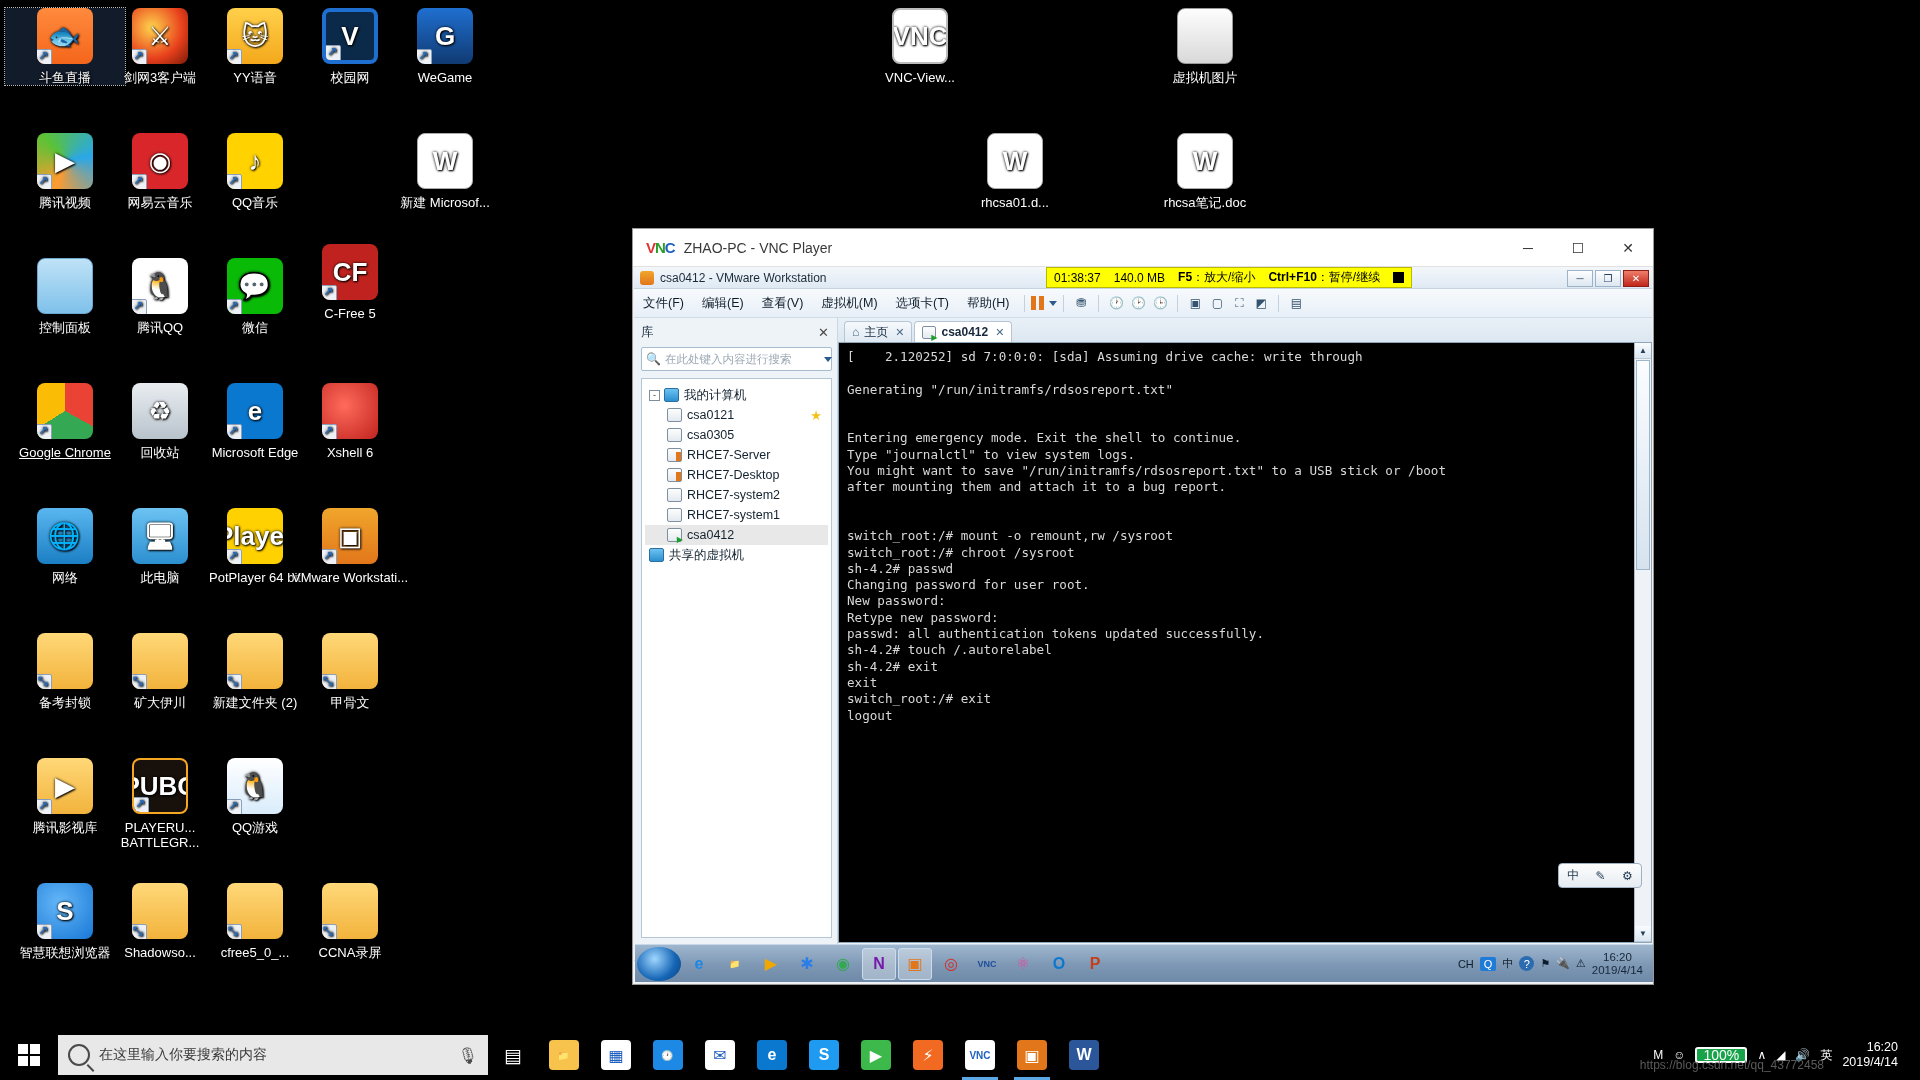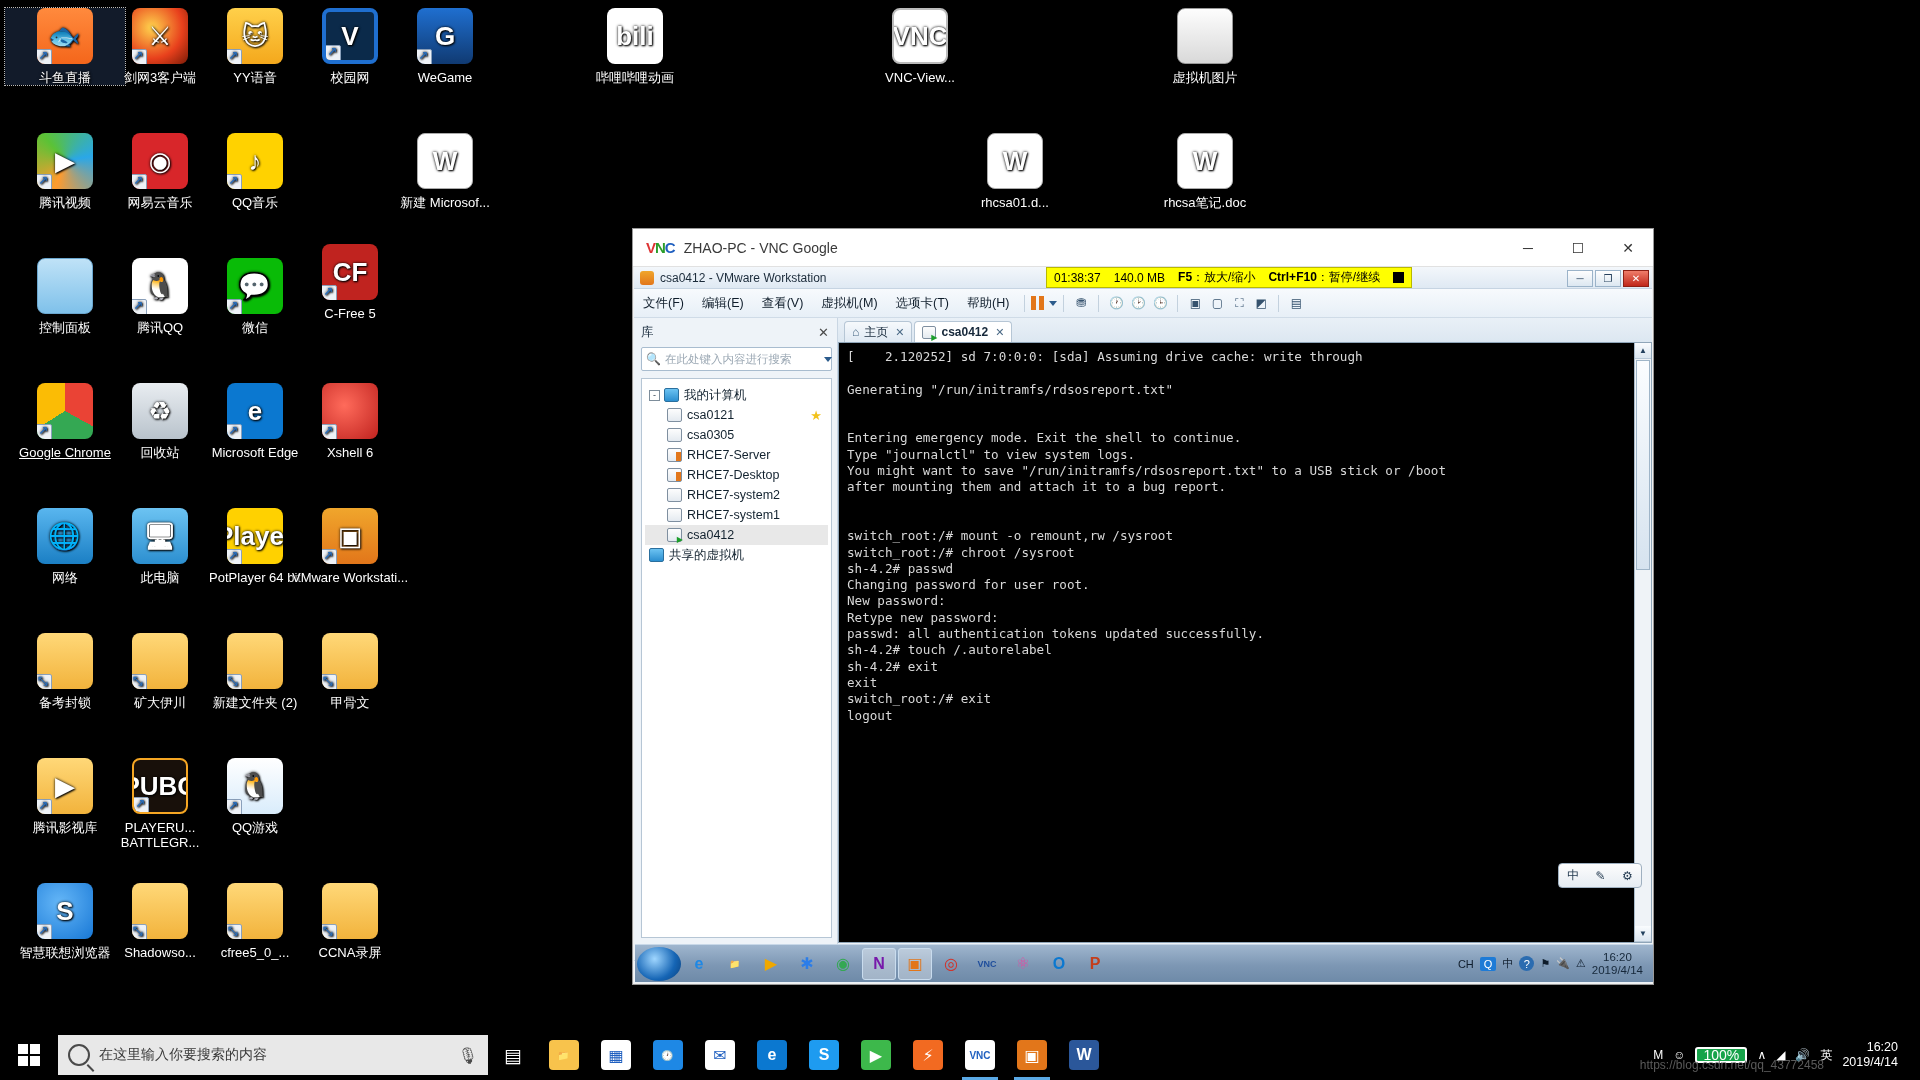--- a/index.html
+++ b/index.html
@@ -211,24 +211,20 @@
         <span class="lbl">YY语音</span>
       </div>
       <div class="dicon" style="left: 290px; top: 8px;">
         <div class="glyph art-vk">V<span class="shortcut"></span></div>
         <span class="lbl">校园网</span>
       </div>
       <div class="dicon" style="left: 385px; top: 8px;">
         <div class="glyph art-we">G<span class="shortcut"></span></div>
         <span class="lbl">WeGame</span>
       </div>
-      <div class="dicon" style="left: 575px; top: 8px;">
-        <div class="glyph art-bili">bili</div>
-        <span class="lbl">哔哩哔哩动画</span>
-      </div>
       <div class="dicon" style="left: 860px; top: 8px;">
         <div class="glyph art-vnc">VNC</div>
         <span class="lbl">VNC-View...</span>
       </div>
       <div class="dicon" style="left: 1145px; top: 8px;">
         <div class="glyph art-folderimg"></div>
         <span class="lbl">虚拟机图片</span>
       </div>
       <div class="dicon" style="left: 5px; top: 133px;">
         <div class="glyph art-tv">▶<span class="shortcut"></span></div>
@@ -362,21 +358,21 @@
         <div class="glyph art-folder">
           <span class="shortcut foldershort"></span>
         </div>
         <span class="lbl">CCNA录屏</span>
       </div>
     </div>
 
   <div id="vnc">
     <div id="vnc-title">
       <span class="vlogo"><span class="v">V</span><span class="n">N</span><span class="c">C</span></span>
-      <span class="ttl">ZHAO-PC - VNC Google</span>
+      <span class="ttl">ZHAO-PC - VNC Player</span>
       <span class="wbtns">
         <span class="wbtn">─</span>
         <span class="wbtn">☐</span>
         <span class="wbtn close">✕</span>
       </span>
     </div>
 
     <div id="vmw">
       <div id="vmw-title">
         <span class="ic"></span>

